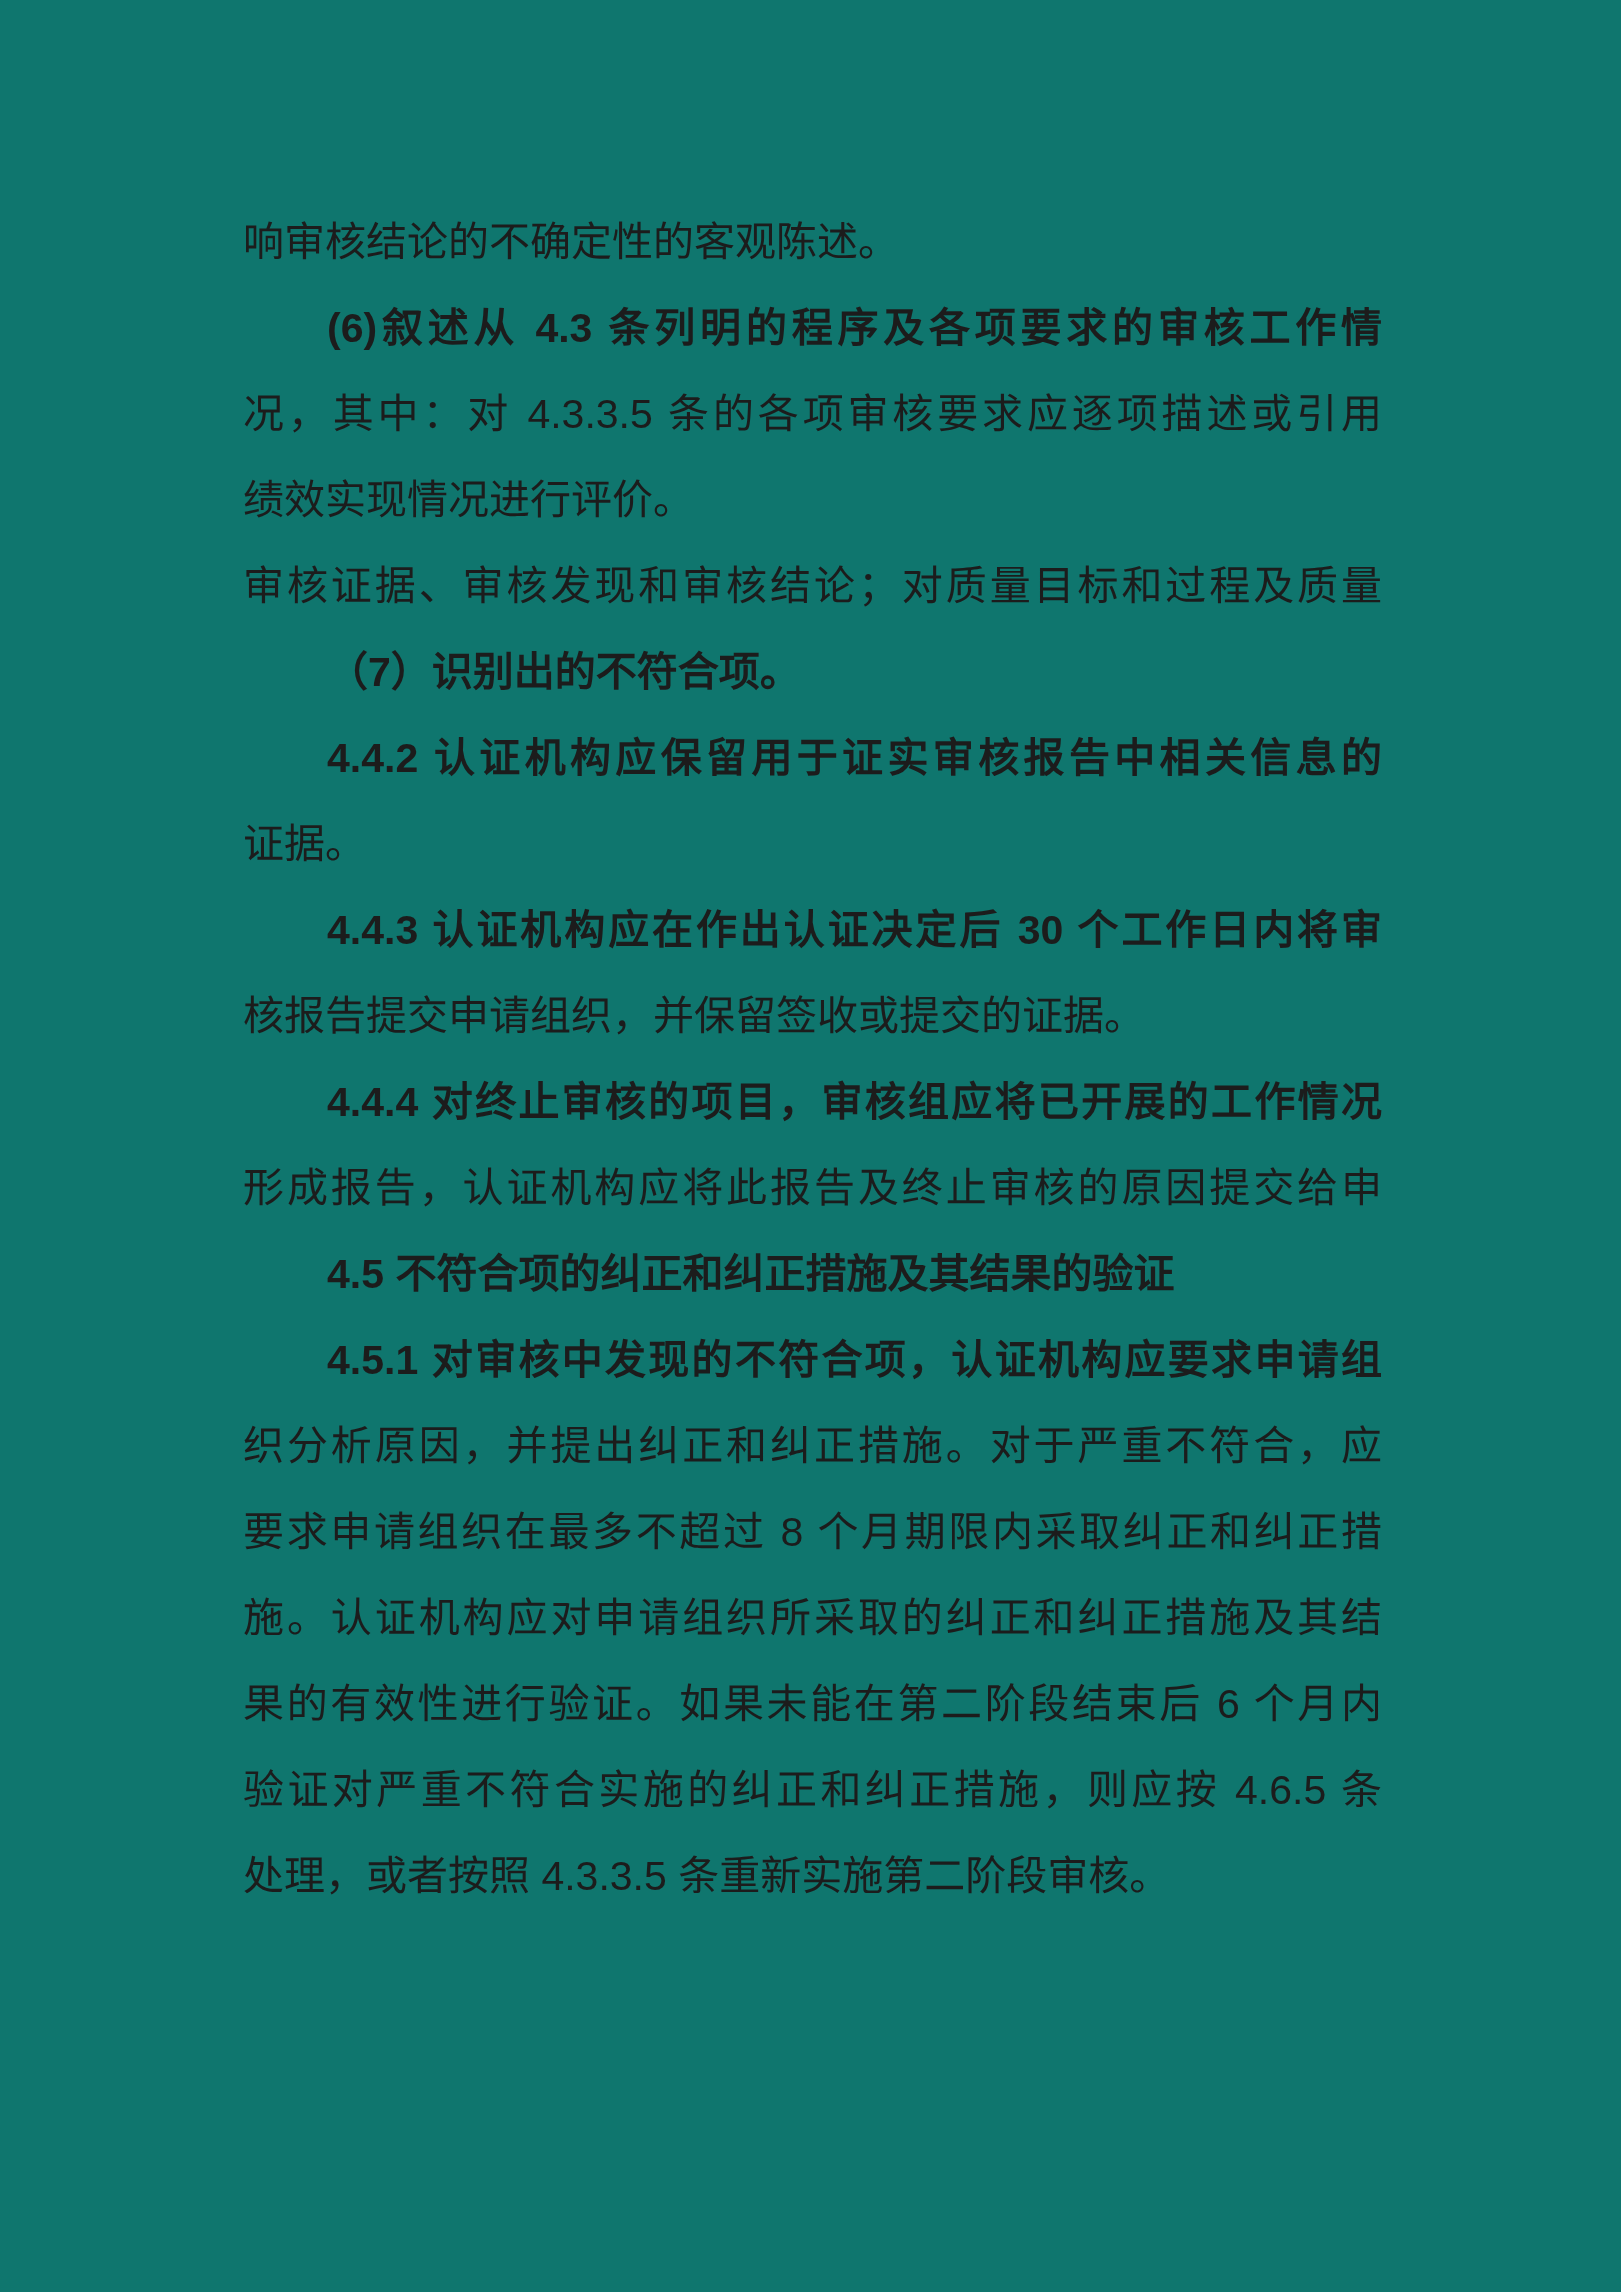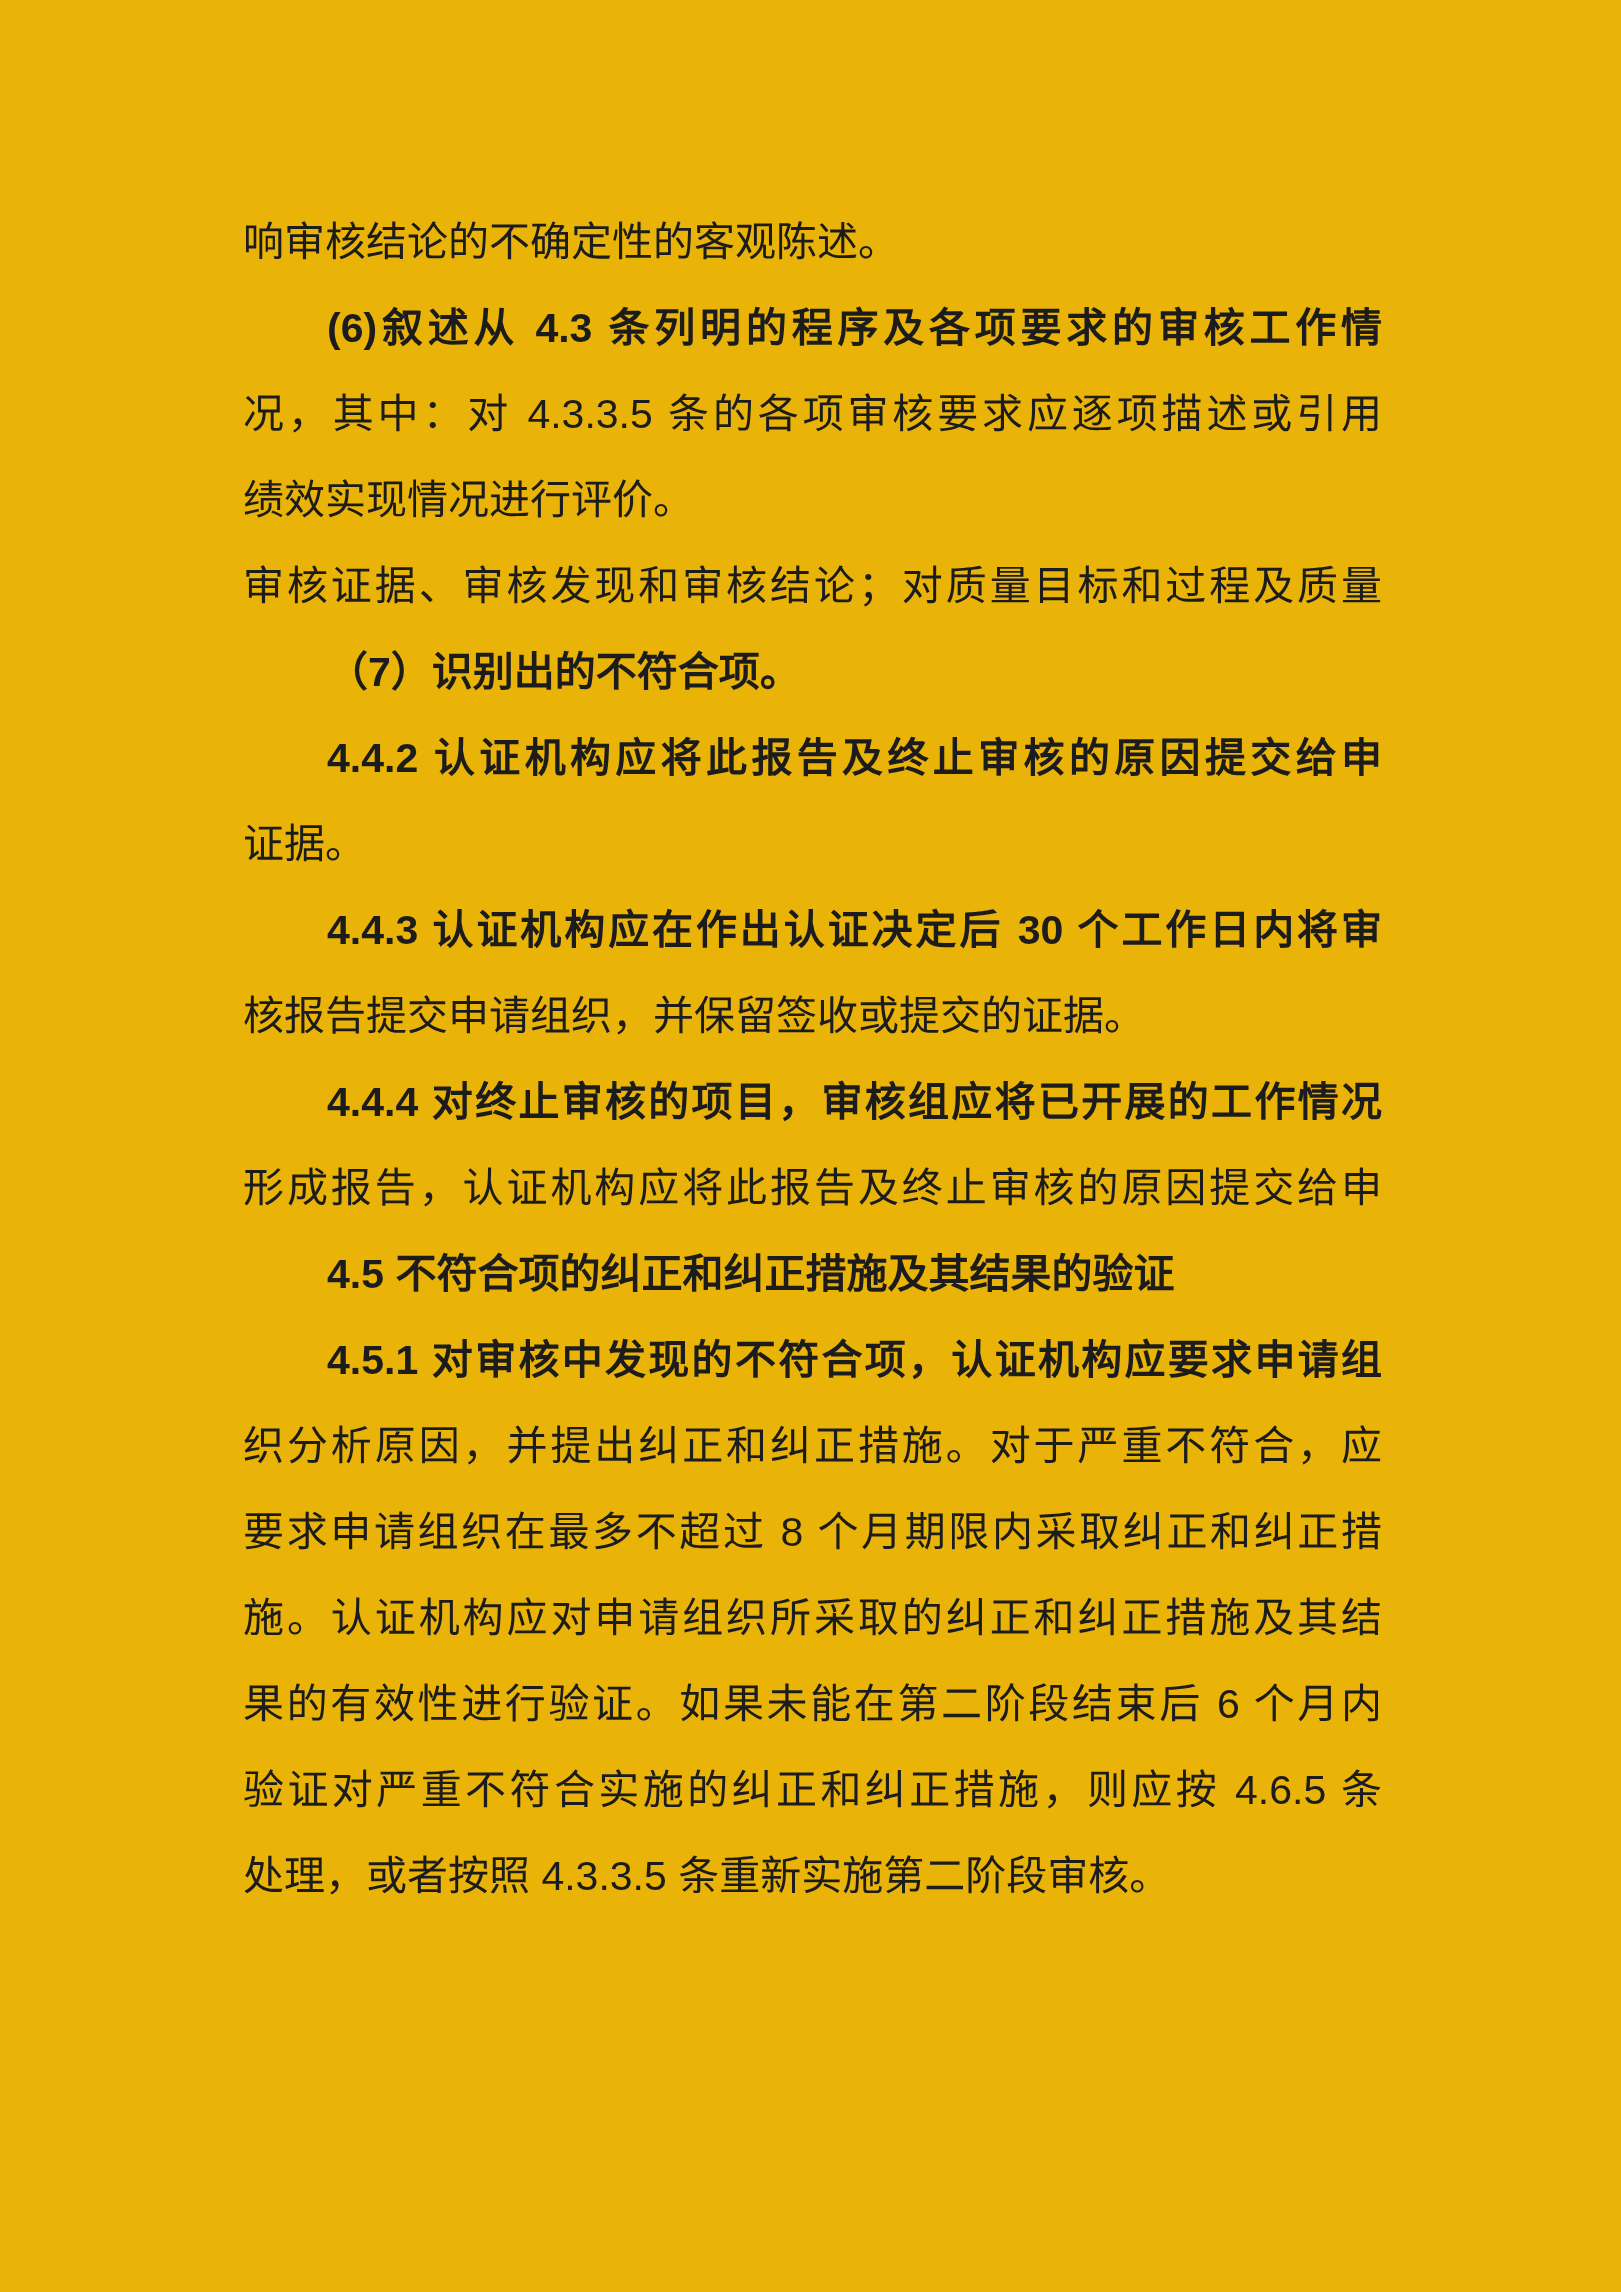--- a/index.html
+++ b/index.html
@@ -4,21 +4,21 @@
 <style>
   html, body {
     margin: 0;
     padding: 0;
     background: #ffffff;
   }
   .page {
     position: relative;
     width: 1621px;
     height: 2293px;
-    background: #eab308;
+    background: #0f766e;
     overflow: hidden;
   }
   .textblock {
     position: absolute;
     left: 243px;
     top: 199px;
     width: 1139px;
     font-family: "Liberation Sans", sans-serif;
     font-size: 41px;
     line-height: 86px;
@@ -43,21 +43,21 @@
 <body>
 
 <div class="page">
   <div class="textblock">
     <div class="line">响审核结论的不确定性的客观陈述。</div>
     <div class="line indent justify">(6)叙述从 4.3 条列明的程序及各项要求的审核工作情</div>
     <div class="line justify">况，其中：对 4.3.3.5 条的各项审核要求应逐项描述或引用</div>
     <div class="line">绩效实现情况进行评价。</div>
     <div class="line justify">审核证据、审核发现和审核结论；对质量目标和过程及质量</div>
     <div class="line indent">（7）识别出的不符合项。</div>
-    <div class="line indent justify">4.4.2 认证机构应将此报告及终止审核的原因提交给申</div>
+    <div class="line indent justify">4.4.2 认证机构应保留用于证实审核报告中相关信息的</div>
     <div class="line">证据。</div>
     <div class="line indent justify">4.4.3 认证机构应在作出认证决定后 30 个工作日内将审</div>
     <div class="line">核报告提交申请组织，并保留签收或提交的证据。</div>
     <div class="line indent justify">4.4.4 对终止审核的项目，审核组应将已开展的工作情况</div>
     <div class="line justify">形成报告，认证机构应将此报告及终止审核的原因提交给申</div>
     <div class="line indent">4.5 不符合项的纠正和纠正措施及其结果的验证</div>
     <div class="line indent justify">4.5.1 对审核中发现的不符合项，认证机构应要求申请组</div>
     <div class="line justify">织分析原因，并提出纠正和纠正措施。对于严重不符合，应</div>
     <div class="line justify">要求申请组织在最多不超过 8 个月期限内采取纠正和纠正措</div>
     <div class="line justify">施。认证机构应对申请组织所采取的纠正和纠正措施及其结</div>

